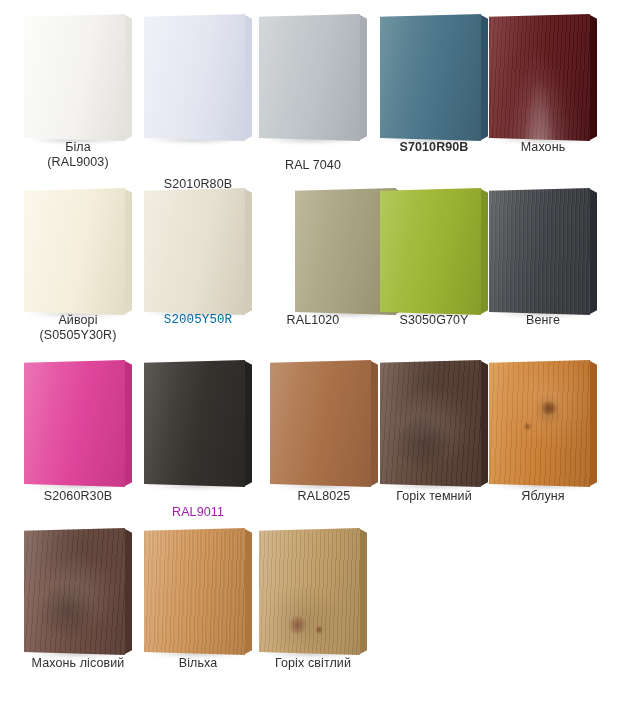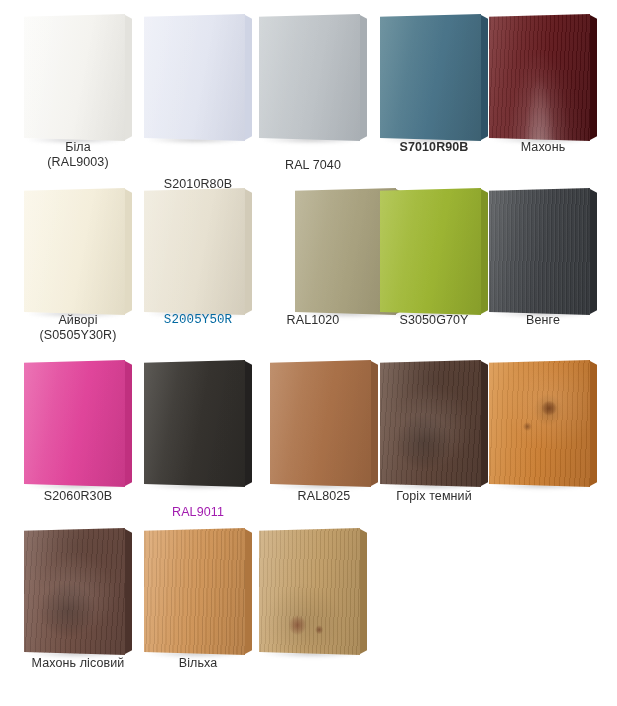--- a/index.html
+++ b/index.html
@@ -288,20 +288,21 @@
         <div class="swatch-label" style="top: 129px; color: rgb(47, 47, 47);">Горіх темний</div>
       </div>
       <div class="swatch-cell" style="left: 489px;">
         <div class="panel-wrap">
           <div class="panel-shadow"></div>
           <div class="panel-edge" style="background: rgb(165, 95, 32);"></div>
           <div class="panel-face" style="background: linear-gradient(103deg, rgb(214, 138, 56) 0%, rgb(200, 122, 45) 55%, rgb(181, 107, 38) 100%);">
             <div class="grain grain-knot"></div>
           </div>
         </div>
+        <div class="swatch-label" style="top: 129px; color: rgb(47, 47, 47);">Яблуня</div>
       </div>
     </div>
     <div class="swatch-row" style="top: 528px;">
       <div class="swatch-cell" style="left: 24px;">
         <div class="panel-wrap">
           <div class="panel-shadow"></div>
           <div class="panel-edge" style="background: rgb(76, 51, 44);"></div>
           <div class="panel-face" style="background: linear-gradient(103deg, rgb(117, 82, 71) 0%, rgb(106, 73, 62) 55%, rgb(91, 62, 53) 100%);">
             <div class="grain grain-burl"></div>
           </div>
@@ -319,15 +320,16 @@
         <div class="swatch-label" style="top: 128px; color: rgb(47, 47, 47);">Вільха</div>
       </div>
       <div class="swatch-cell" style="left: 259px;">
         <div class="panel-wrap">
           <div class="panel-shadow"></div>
           <div class="panel-edge" style="background: rgb(156, 124, 73);"></div>
           <div class="panel-face" style="background: linear-gradient(103deg, rgb(200, 165, 113) 0%, rgb(189, 153, 98) 55%, rgb(172, 138, 85) 100%);">
             <div class="grain grain-knot-low"></div>
           </div>
         </div>
+        <div class="swatch-label" style="top: 128px; color: rgb(47, 47, 47);">Горіх світлий</div>
       </div>
     </div>
   </div>
 
 </body></html>

